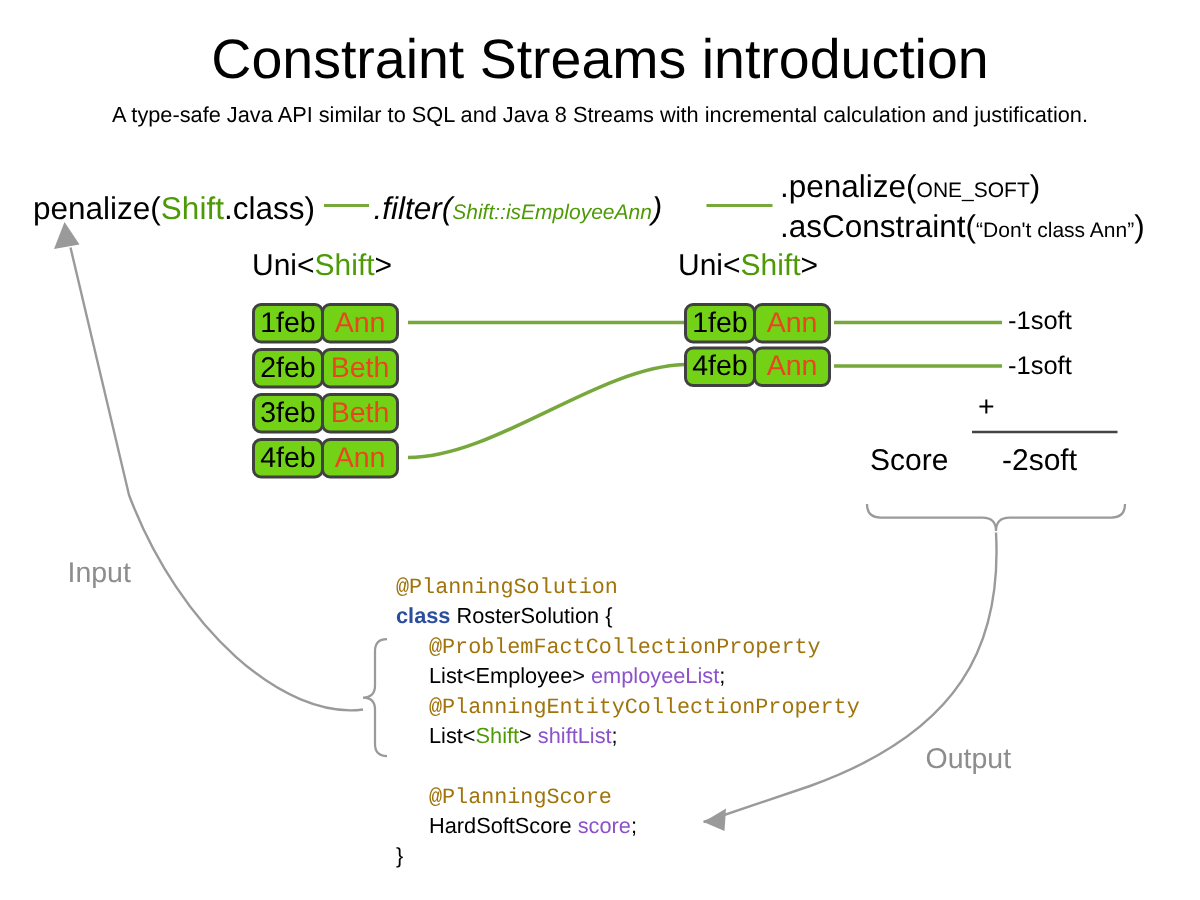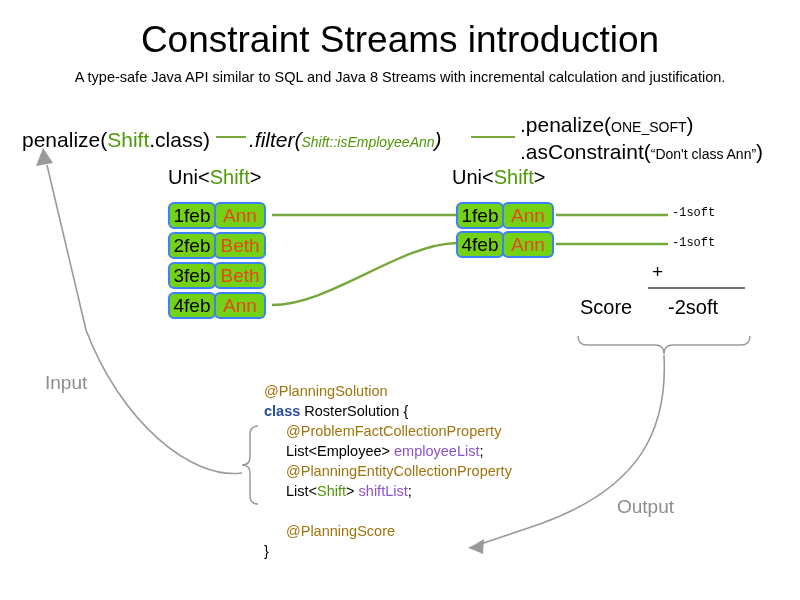--- a/index.html
+++ b/index.html
@@ -25,46 +25,46 @@
   #api-asconstraint{left:520px;top:140px;}
 
   
   .uni{font-size:20px;line-height:23px;text-align:center;}
   .uni .g{color:#4e9a06;}
   #uni-left{left:168px;top:166px;}
   #uni-right{left:452px;top:166px;}
 
   
   .card{position:absolute;display:flex;height:27px;}
-  .cell{background:#73d216;border:2px solid #3b82f6;border-radius:6px;
+  .cell{background:#73d216;border:2px solid #404040;border-radius:6px;
         display:flex;align-items:center;justify-content:center;
         font-size:19px;line-height:19px;box-sizing:border-box;}
   .cell.date{width:48px;color:#000;}
   .cell.name{width:52px;color:#e8461e;margin-left:-2px;}
 
   
-  .soft{font-size:12px;line-height:23px;font-family:Liberation Mono, monospace;}
+  .soft{font-size:17px;line-height:23px;}
   #soft1{left:672px;top:202px;}
   #soft2{left:672px;top:232px;}
 
   
   #score-label{left:580px;top:296px;font-size:20px;line-height:23px;}
   #score-plus{left:652px;top:262px;font-size:19px;line-height:20px;}
   #score-total{left:668px;top:296px;font-size:20px;line-height:23px;}
 
   
   .flow{font-size:19px;line-height:22px;color:#8d8d8d;}
   #label-input{left:45px;top:372px;}
   #label-output{left:617px;top:496px;}
 
   
   #code{left:264px;top:381px;font-size:14.5px;line-height:20px;}
   #code .ln{height:20px;}
   #code .ind1{padding-left:22px;}
-  #code .ann{color:#a0740c;}
+  #code .ann{color:#a0740c;font-family:Liberation Mono, monospace;}
   #code .kw{color:#2a4d9e;font-weight:bold;}
   #code .fld{color:#8c52c9;}
   #code .grn{color:#4e9a06;}
   #code .gap{height:20px;}
 </style>
 </head>
 <body>
 
 <div id="stage">
 
@@ -158,18 +158,21 @@
     <div class="ln ind1">
       <span class="ann">@PlanningEntityCollectionProperty</span>
     </div>
     <div class="ln ind1">
       <span>List&lt;</span><span class="grn">Shift</span><span>&gt; </span><span class="fld">shiftList</span><span>;</span>
     </div>
     <div class="gap"></div>
     <div class="ln ind1">
       <span class="ann">@PlanningScore</span>
     </div>
+    <div class="ln ind1">
+      <span>HardSoftScore </span><span class="fld">score</span><span>;</span>
+    </div>
     <div class="ln">
       <span>}</span>
     </div>
   </div>
 
 </div>
 
 </body></html>

